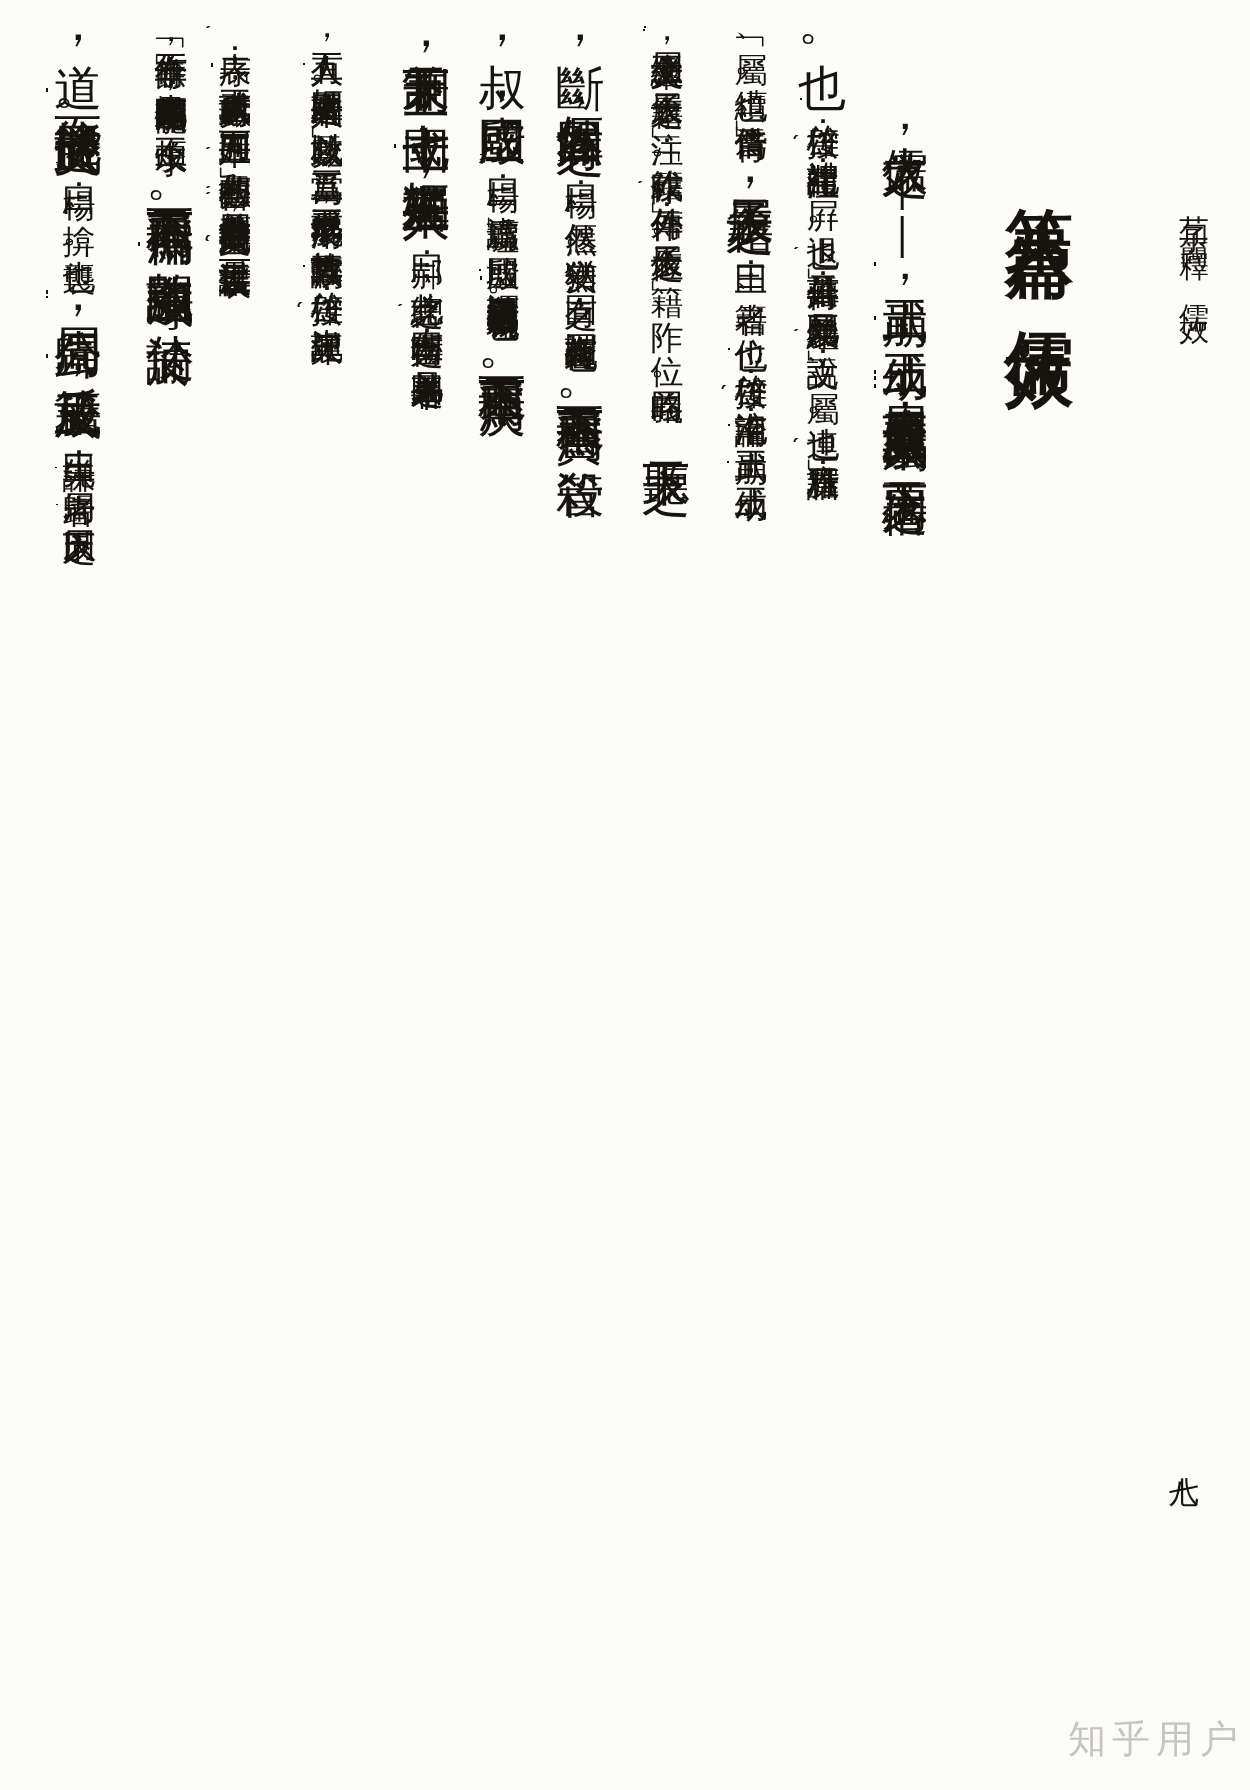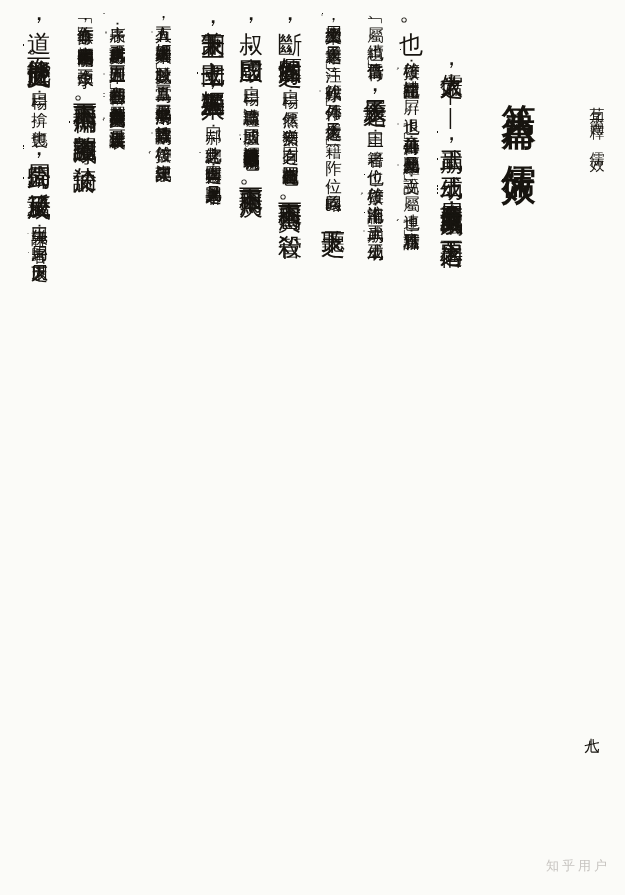--- a/index.html
+++ b/index.html
@@ -35,22 +35,22 @@
     text-underline-offset:2px;
   }
   .mark-book{
     text-decoration:underline;
     text-decoration-style:wavy;
     text-decoration-thickness:1px;
     text-underline-offset:2px;
   }
   .mark-name,.mark-book{text-underline-position:left;}
   .watermark{
-    position:absolute;left:546px;top:857px;
-    font-size:13px;letter-spacing:3px;
+    position:absolute;left:534px;top:857px;
+    font-size:19px;letter-spacing:3px;
     font-family:"DejaVu Sans","Liberation Sans",sans-serif;
     color:#c7c4c0;
   }
 </style>
 </head>
 <body>
 
 <div class="page">
 
   <div class="running-header vert">荀子簡釋　儒效</div>

